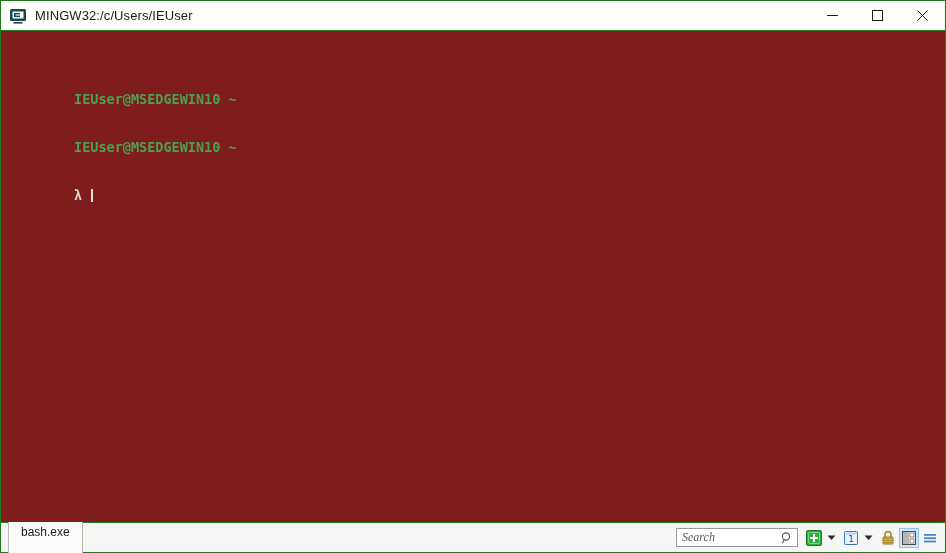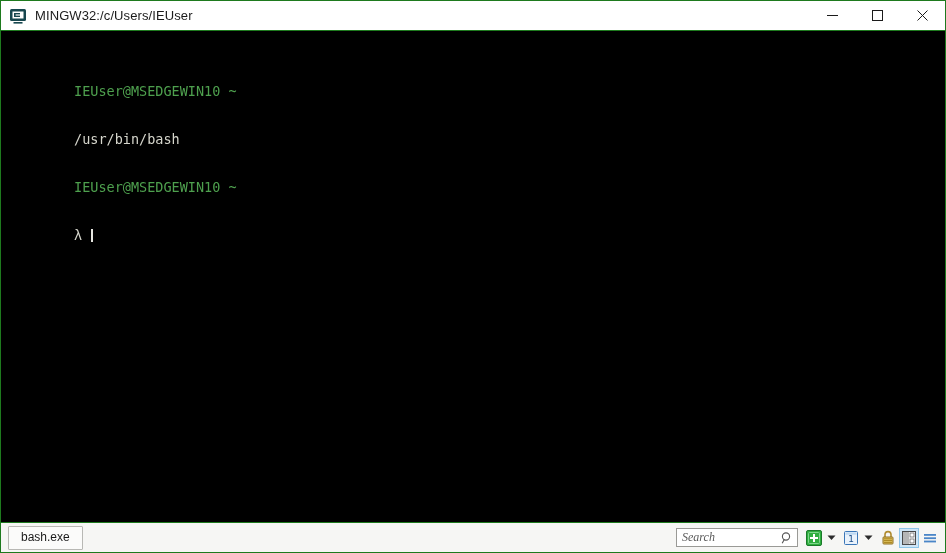--- a/index.html
+++ b/index.html
@@ -66,25 +66,26 @@
     align-items: center;
     justify-content: center;
     background: #ffffff;
     cursor: default;
   }
   .win-btn svg { display: block; }
 
   
   .terminal {
     flex: 1 1 auto;
-    background: #000000;
+    background: #7f1d1d;
     position: relative;
     overflow: hidden;
-    padding: 4px 0 0 8px;
-    box-sizing: border-box;
+    padding: 12px 0 0 8px;
+    box-sizing: border-box;
+    font-weight: bold;
   }
   .term-lines {
     font-family: "DejaVu Sans Mono", "Liberation Mono", monospace;
     font-size: 13.5px;
     line-height: 16px;
     white-space: pre;
     margin: 0;
   }
   .term-line {
     white-space: pre;
@@ -108,21 +109,21 @@
     min-height: 30px;
     background: #f6f6f4;
     border-top: 1px solid #1e7a1e;
     display: flex;
     align-items: center;
     padding: 0 4px;
     box-sizing: border-box;
   }
   .tab-btn {
     margin-left: 3px;
-    padding: 3px 12px 4px 12px;
+    padding: 3px 12px 13px 12px;
     font-size: 12px;
     color: #1b1b1b;
     background: #fbfbfa;
     border: 1px solid #b8b8b4;
     border-radius: 1px;
     line-height: 15px;
     cursor: default;
     font-family: "Liberation Sans", sans-serif;
   }
   .status-spacer { flex: 1 1 auto; }
@@ -228,23 +229,20 @@
       </div>
     </div>
   </div>
 
   <div class="terminal">
     <div class="term-lines">
       <div class="term-line">
         <span class="c-green">IEUser@MSEDGEWIN10 ~</span>
       </div>
       <div class="term-line">
-        <span class="c-white">/usr/bin/bash</span>
-      </div>
-      <div class="term-line">
         <span class="c-green">IEUser@MSEDGEWIN10 ~</span>
       </div>
       <div class="term-line">
         <span class="c-white">λ </span><span class="cursor"></span>
       </div>
     </div>
   </div>
 
   <div class="statusbar">
 

